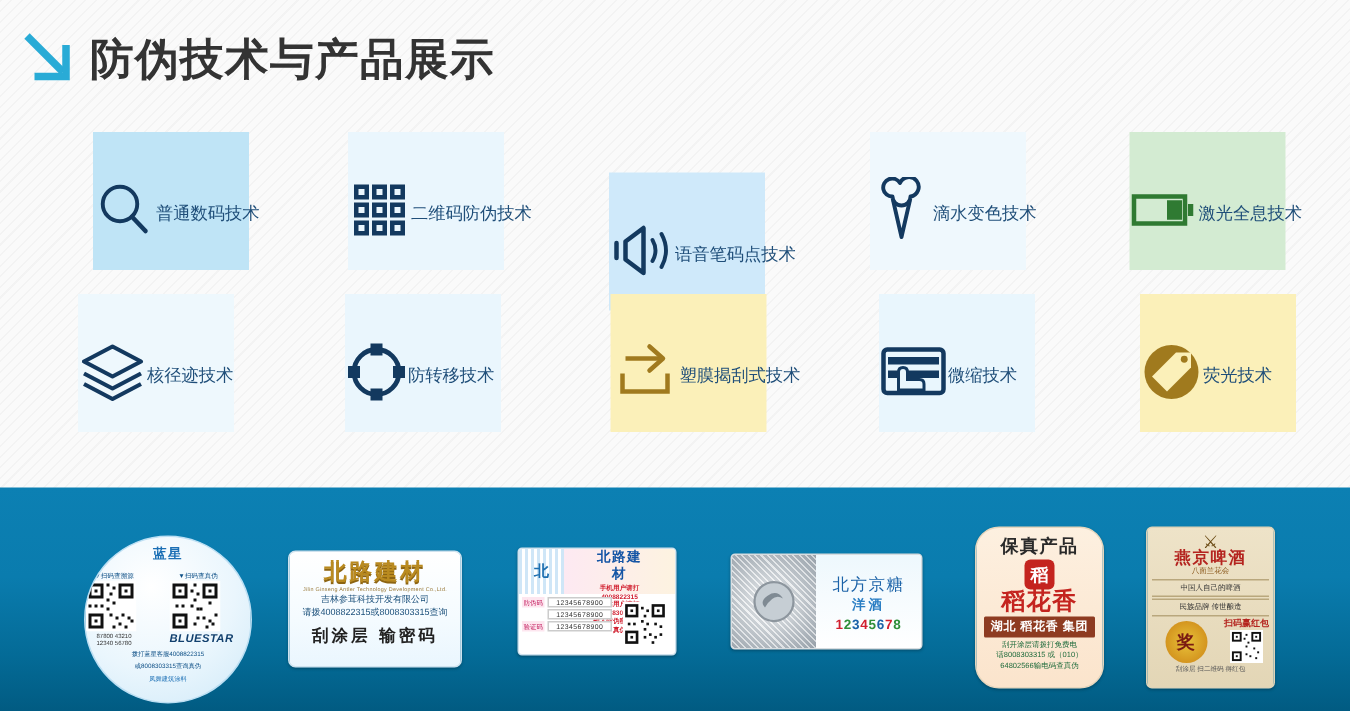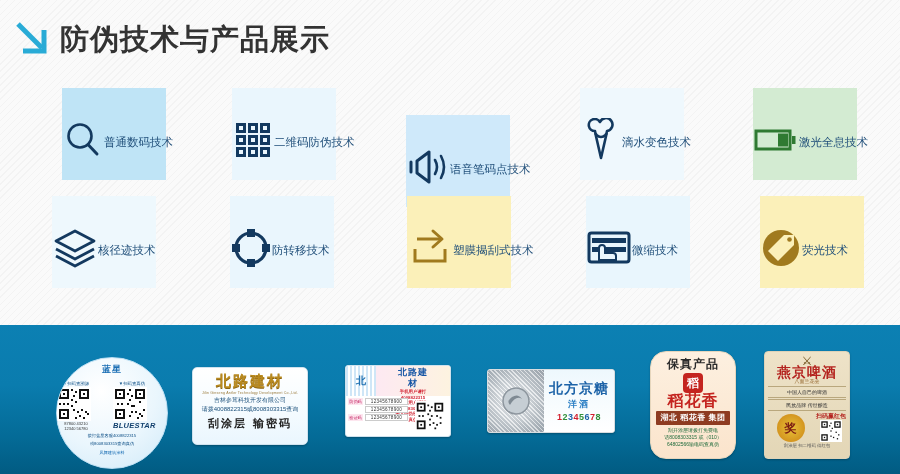--- a/index.html
+++ b/index.html
@@ -96,21 +96,21 @@
   
   .p4{left:487px;top:44px;width:126px;height:62px;border:1px solid #d8dde0;border-radius:3px;
       background:#fff;box-shadow:0 1px 2px rgba(0,0,0,.25);display:flex;overflow:hidden;}
   .p4 .holo{width:56px;background:
       radial-gradient(circle at 45% 50%,#ffffff 0%,#dfe3e6 35%,#b9c0c6 70%,#9aa3ab 100%);
       display:flex;align-items:center;justify-content:center;position:relative;}
   .p4 .holo:before{content:"";position:absolute;inset:0;
       background:repeating-linear-gradient(45deg,rgba(255,255,255,.55) 0 1px,rgba(140,150,160,.22) 1px 3px);}
   .p4 .rr{flex:1;background:linear-gradient(180deg,#eef8fd 0%,#ffffff 100%);
       display:flex;flex-direction:column;align-items:center;justify-content:center;}
-  .p4 .r1{font-size:14px;color:#1c63a8;font-weight:bold;letter-spacing:1px;
+  .p4 .r1{font-size:11px;color:#1c63a8;font-weight:normal;letter-spacing:1px;
           font-family:"DejaVu Sans","Liberation Sans",sans-serif;}
   .p4 .r2{font-size:9px;color:#2a7ec4;font-weight:bold;letter-spacing:2px;}
   .p4 .r3{font-size:9px;font-weight:bold;letter-spacing:.5px;margin-top:1px;}
 
   
   .p5{left:650px;top:26px;width:86px;height:108px;border:1px solid #e6d6bd;border-radius:16px;
       background:linear-gradient(180deg,#fdf0e0 0%,#fbe4cc 100%);box-shadow:0 1px 2px rgba(0,0,0,.25);
       padding:4px;box-sizing:border-box;text-align:center;overflow:hidden;}
   .p5 .h1{font-size:12px;font-weight:bold;color:#2a2a2a;letter-spacing:1px;line-height:16px;
           font-family:"DejaVu Serif","Liberation Serif",serif;}
@@ -120,21 +120,21 @@
           font-family:"DejaVu Serif","Liberation Serif",serif;}
   .p5 .bar{background:#8e3b21;color:#fff;font-size:8px;font-weight:bold;letter-spacing:.5px;
            line-height:14px;margin:2px 1px;border-radius:1px;}
   .p5 .ft{font-size:5px;color:#1e6b3b;line-height:7px;}
 
   
   .p6{left:764px;top:26px;width:86px;height:108px;border:1px solid #ded3b8;border-radius:4px;
       background:linear-gradient(180deg,#eee3c8 0%,#e3d6b6 100%);box-shadow:0 1px 2px rgba(0,0,0,.25);
       padding:3px;box-sizing:border-box;text-align:center;overflow:hidden;}
   .p6 .crest{font-size:12px;color:#6b4b15;line-height:12px;}
-  .p6 .b1{font-size:14px;font-weight:bold;color:#b4241f;letter-spacing:1px;line-height:11px;}
+  .p6 .b1{font-size:11px;font-weight:bold;color:#b4241f;letter-spacing:1px;line-height:11px;}
   .p6 .b2{font-size:5px;color:#8b5a1e;line-height:7px;}
   .p6 .b3{font-size:5px;color:#333;line-height:8px;border-top:1px solid #b9a77d;border-bottom:1px solid #b9a77d;
           padding:1px 0;margin:1px 0;}
   .p6 .prize{width:28px;height:28px;border-radius:50%;background:radial-gradient(circle,#e8c23a 0%,#d4951f 70%,#b4241f 100%);
              margin:2px auto 0;display:flex;align-items:center;justify-content:center;
              color:#7a1a12;font-size:12px;font-weight:bold;}
   .p6 .scan{font-size:6px;color:#b4241f;font-weight:bold;line-height:8px;}
   .p6 .b4{font-size:4.4px;color:#555;line-height:7px;}
   .qr-svg{display:block;}
 </style>

